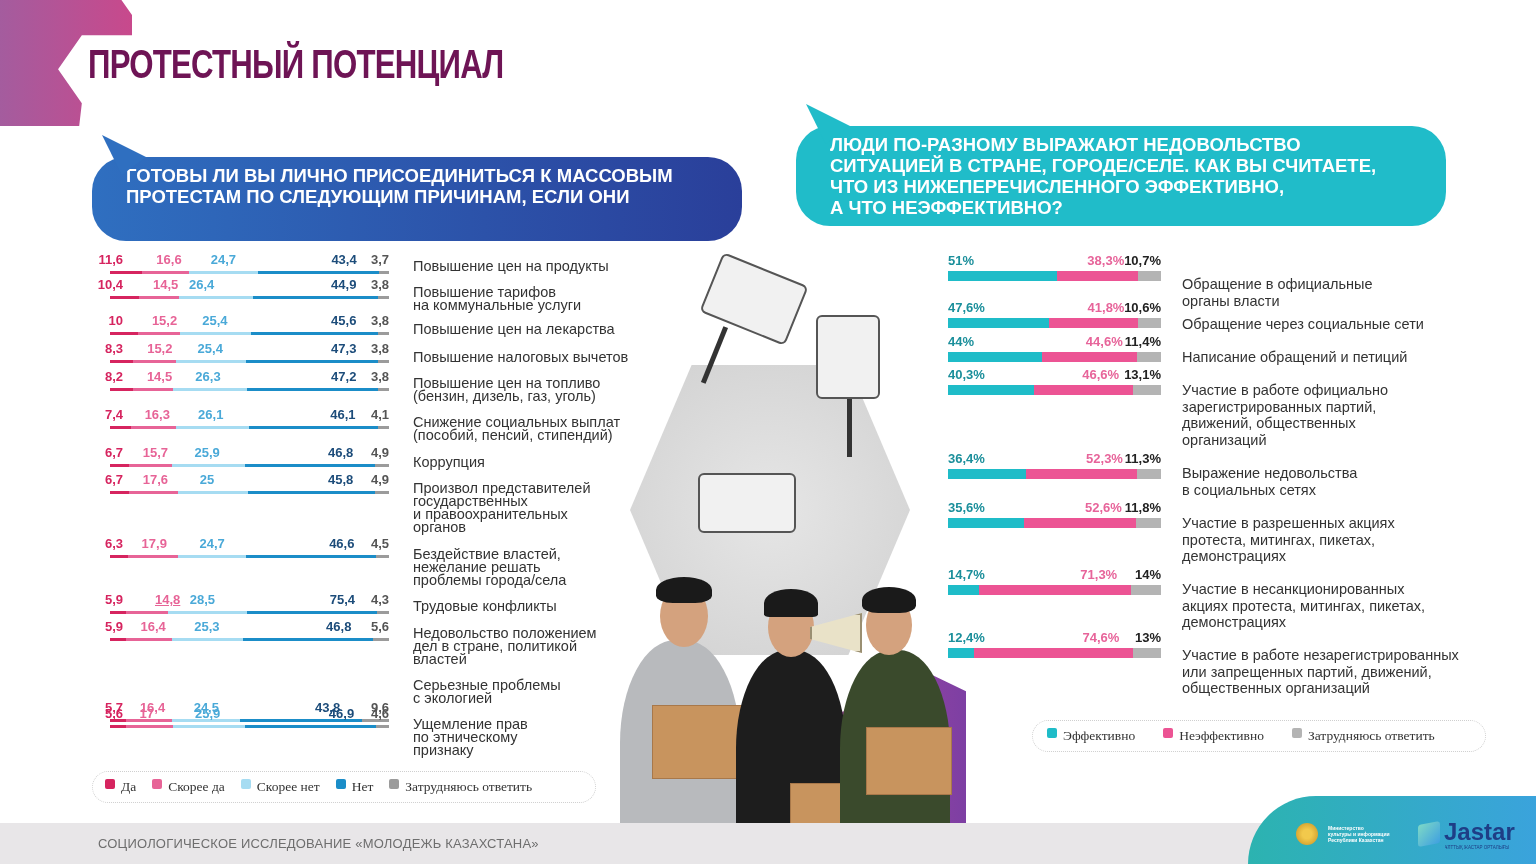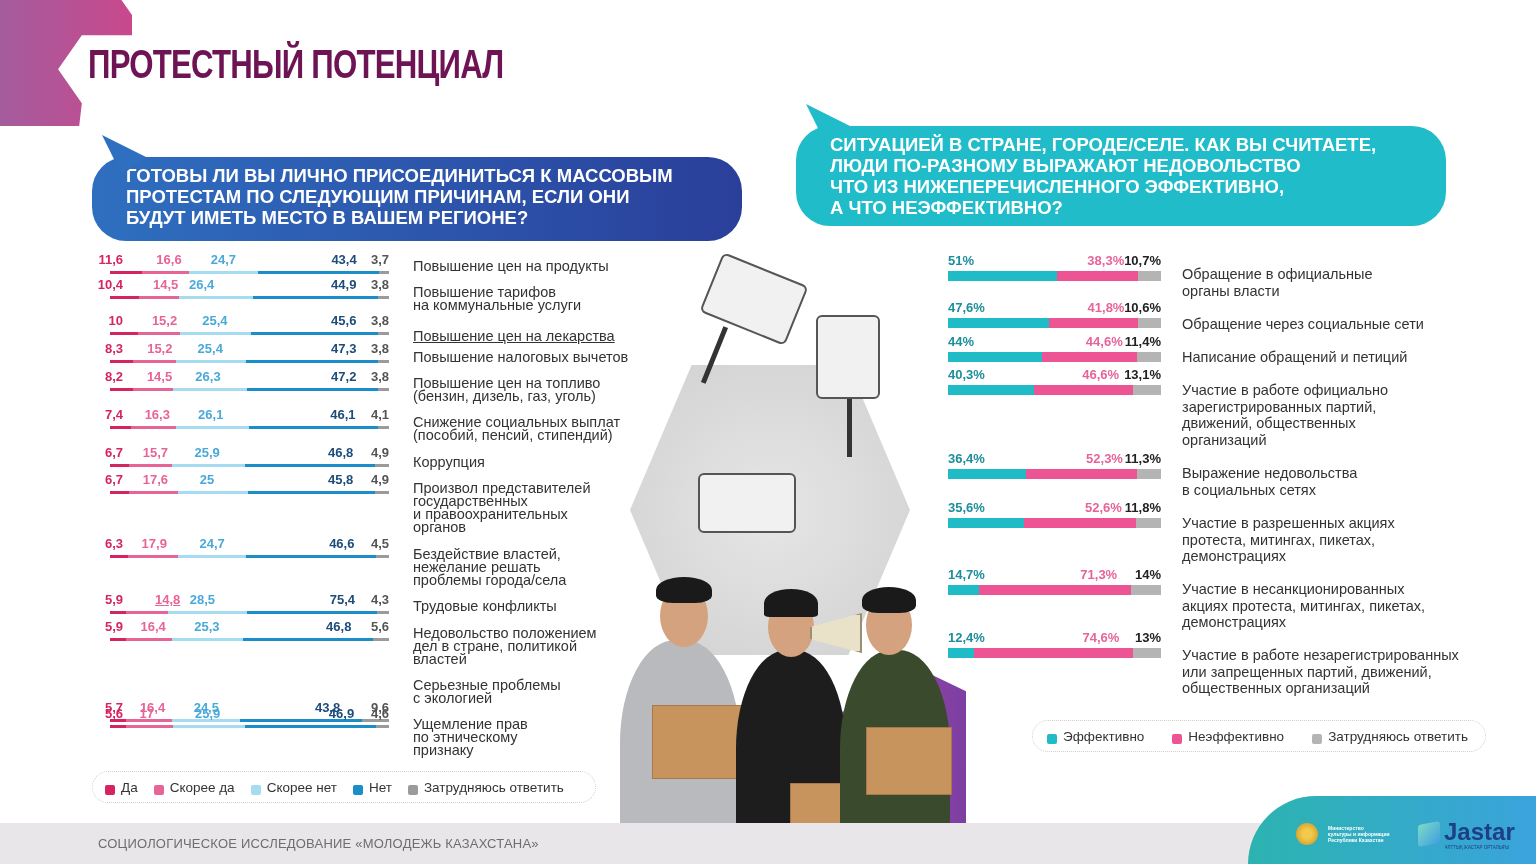--- a/index.html
+++ b/index.html
@@ -70,21 +70,21 @@
   .rlabel { position: absolute; left: 1182px; font-size: 14.5px; line-height: 16.5px; color: #333; }
   .rlabel .line { display: block; white-space: nowrap; }
 
   
   .legend {
     position: absolute; border: 1.5px dotted #cfcfcf; border-radius: 18px;
     display: flex; align-items: center; font-size: 13.5px; color: #333;
   }
   .legend-left { left: 92px; top: 771px; width: 504px; height: 32px; padding-left: 12px; }
   .legend-right { left: 1032px; top: 720px; width: 454px; height: 32px; padding-left: 14px; }
-  .legend .item { display: flex; align-items: flex-end; margin-right: 16px; }
+  .legend .item { display: flex; align-items: flex-start; margin-right: 16px; font-family: Liberation Serif, serif; }
   .legend .sw { width: 10px; height: 10px; border-radius: 2px; margin-right: 6px; }
 
   
   .illus { position: absolute; left: 600px; top: 255px; width: 350px; height: 609px; }
   .hex {
     position: absolute; left: 30px; top: 110px; width: 280px; height: 290px;
     background: radial-gradient(circle at 50% 50%, #e6e6e6 0%, #d0d0d0 100%);
     clip-path: polygon(22% 0, 78% 0, 100% 50%, 78% 100%, 22% 100%, 0 50%);
   }
   .sign { position: absolute; background: #f1f1f1; border: 2px solid #555; border-radius: 6px; }
@@ -123,25 +123,24 @@
 </style>
 </head>
 <body>
 
 <div class="title-tab"></div>
 <div class="page-title">ПРОТЕСТНЫЙ ПОТЕНЦИАЛ</div>
 
 <div class="bubble bubble-left">
   <span class="line">ГОТОВЫ ЛИ ВЫ ЛИЧНО ПРИСОЕДИНИТЬСЯ К МАССОВЫМ</span>
   <span class="line">ПРОТЕСТАМ ПО СЛЕДУЮЩИМ ПРИЧИНАМ, ЕСЛИ ОНИ</span>
-  <span class="line">БУДУТ ИМЕТЬ МЕСТО В ВАШЕМ РЕГИОНЕ?</span>
 </div>
 <div class="bubble bubble-right">
+  <span class="line">ЛЮДИ ПО-РАЗНОМУ ВЫРАЖАЮТ НЕДОВОЛЬСТВО</span>
   <span class="line">СИТУАЦИЕЙ В СТРАНЕ, ГОРОДЕ/СЕЛЕ. КАК ВЫ СЧИТАЕТЕ,</span>
-  <span class="line">ЛЮДИ ПО-РАЗНОМУ ВЫРАЖАЮТ НЕДОВОЛЬСТВО</span>
   <span class="line">ЧТО ИЗ НИЖЕПЕРЕЧИСЛЕННОГО ЭФФЕКТИВНО,</span>
   <span class="line">А ЧТО НЕЭФФЕКТИВНО?</span>
 </div>
 
 <div id="left-chart">
     <div class="lrow" style="top: 252px;">
       <div class="vals">
         <span class="v c-da" style="right: 269px; left: auto;">11,6</span>
         <span class="v c-sda" style="left: 64.364px;">16,6</span>
         <span class="v c-snet" style="left: 118.678px;">24,7</span>
@@ -188,21 +187,21 @@
         <span class="v c-zo" style="right: 3px;">3,8</span>
       </div>
       <div class="bar">
         <span class="b-da" style="width: 27.9px;"></span>
         <span class="b-sda" style="width: 42.408px;"></span>
         <span class="b-snet" style="width: 70.866px;"></span>
         <span class="b-net" style="width: 127.224px;"></span>
         <span class="b-zo" style="width: 10.602px;"></span>
       </div>
     </div>
-    <div class="llabel" style="top: 330px; text-decoration: underline;">
+    <div class="llabel" style="top: 323px;">
       <span class="line">Повышение цен на лекарства</span>
     </div>
     <div class="lrow" style="top: 341px;">
       <div class="vals">
         <span class="v c-da" style="right: 269px; left: auto;">8,3</span>
         <span class="v c-sda" style="left: 55.157px;">15,2</span>
         <span class="v c-snet" style="left: 105.565px;">25,4</span>
         <span class="v c-net" style="right: 35.602px;">47,3</span>
         <span class="v c-zo" style="right: 3px;">3,8</span>
       </div>
@@ -408,21 +407,21 @@
         <span class="v c-eff" style="left: 0px;">51%</span>
         <span class="v c-neff" style="right: 36.791px;">38,3%</span>
         <span class="v c-rzo" style="right: 0px;">10,7%</span>
       </div>
       <div class="bar">
         <span class="b-eff" style="width: 108.63px;"></span>
         <span class="b-neff" style="width: 81.579px;"></span>
         <span class="b-rzo" style="width: 22.791px;"></span>
       </div>
     </div>
-    <div class="rlabel" style="top: 266px;">
+    <div class="rlabel" style="top: 276px;">
       <span class="line">Обращение в официальные</span>
       <span class="line">органы власти</span>
     </div>
     <div class="rrow" style="top: 300px;">
       <div class="vals">
         <span class="v c-eff" style="left: 0px;">47,6%</span>
         <span class="v c-neff" style="right: 36.578px;">41,8%</span>
         <span class="v c-rzo" style="right: 0px;">10,6%</span>
       </div>
       <div class="bar">

